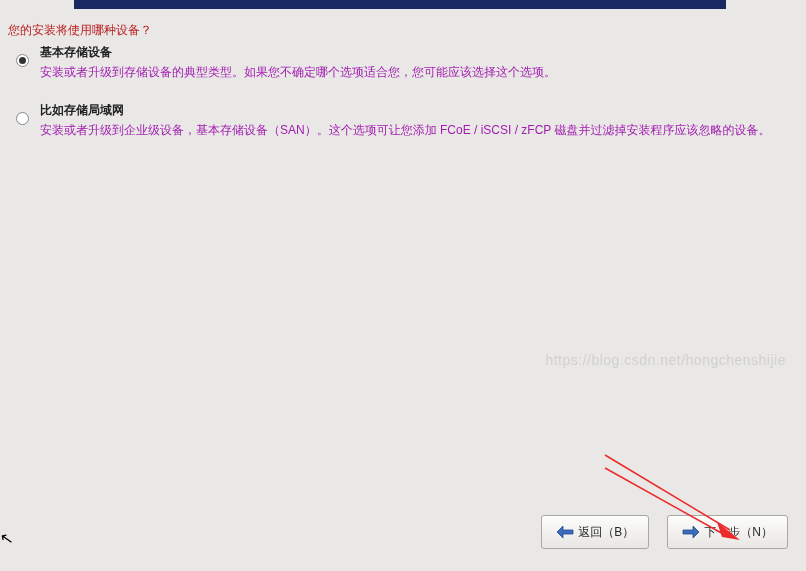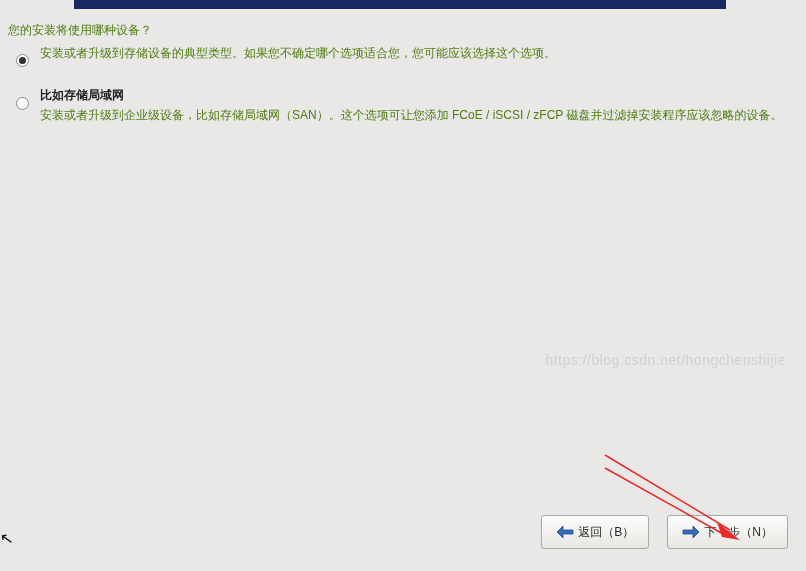--- a/index.html
+++ b/index.html
@@ -21,21 +21,21 @@
       left: 74px;
       width: 652px;
       height: 9px;
       background: #1a2862;
     }
     .prompt {
       position: absolute;
       top: 22px;
       left: 8px;
       font-size: 12px;
-      color: #4d7c0f;
+      color: #b91c1c;
     }
     .options {
       position: absolute;
       top: 44px;
       left: 12px;
       right: 20px;
     }
     .option-row {
       display: flex;
       align-items: flex-start;
@@ -71,21 +71,21 @@
       padding-left: 8px;
     }
     .option-title {
       font-size: 12px;
       font-weight: bold;
       color: #222;
       margin-bottom: 2px;
     }
     .option-desc {
       font-size: 12px;
-      color: #4d7c0f;
+      color: #a21caf;
       line-height: 1.6;
     }
     .nav-buttons {
       position: absolute;
       bottom: 22px;
       right: 18px;
       display: flex;
       gap: 18px;
     }
     .btn {
@@ -137,30 +137,31 @@
 <div class="top-bar"></div>
 
 <div class="prompt">您的安装将使用哪种设备？</div>
 
 <div class="options">
   <div class="option-row">
     <div class="radio-wrap">
       <span class="radio selected"></span>
     </div>
     <div class="option-text">
+      <div class="option-title">基本存储设备</div>
       <div class="option-desc">安装或者升级到存储设备的典型类型。如果您不确定哪个选项适合您，您可能应该选择这个选项。</div>
     </div>
   </div>
   <div class="option-row">
     <div class="radio-wrap">
       <span class="radio"></span>
     </div>
     <div class="option-text">
       <div class="option-title">比如存储局域网</div>
-      <div class="option-desc">安装或者升级到企业级设备，比如存储局域网（SAN）。这个选项可让您添加 FCoE / iSCSI / zFCP 磁盘并过滤掉安装程序应该忽略的设备。</div>
+      <div class="option-desc">安装或者升级到企业级设备，基本存储设备（SAN）。这个选项可让您添加 FCoE / iSCSI / zFCP 磁盘并过滤掉安装程序应该忽略的设备。</div>
     </div>
   </div>
 </div>
 
 <div class="nav-buttons">
   <button class="btn">
     <svg class="arrow-svg" viewBox="0 0 18 14">
       <path d="M7 1 L1 7 L7 13 L7 9 L17 9 L17 5 L7 5 Z" fill="#3a6ab8" stroke="#1e4c94" stroke-width="0.8"></path>
     </svg>
     <span>返回（B）</span>

